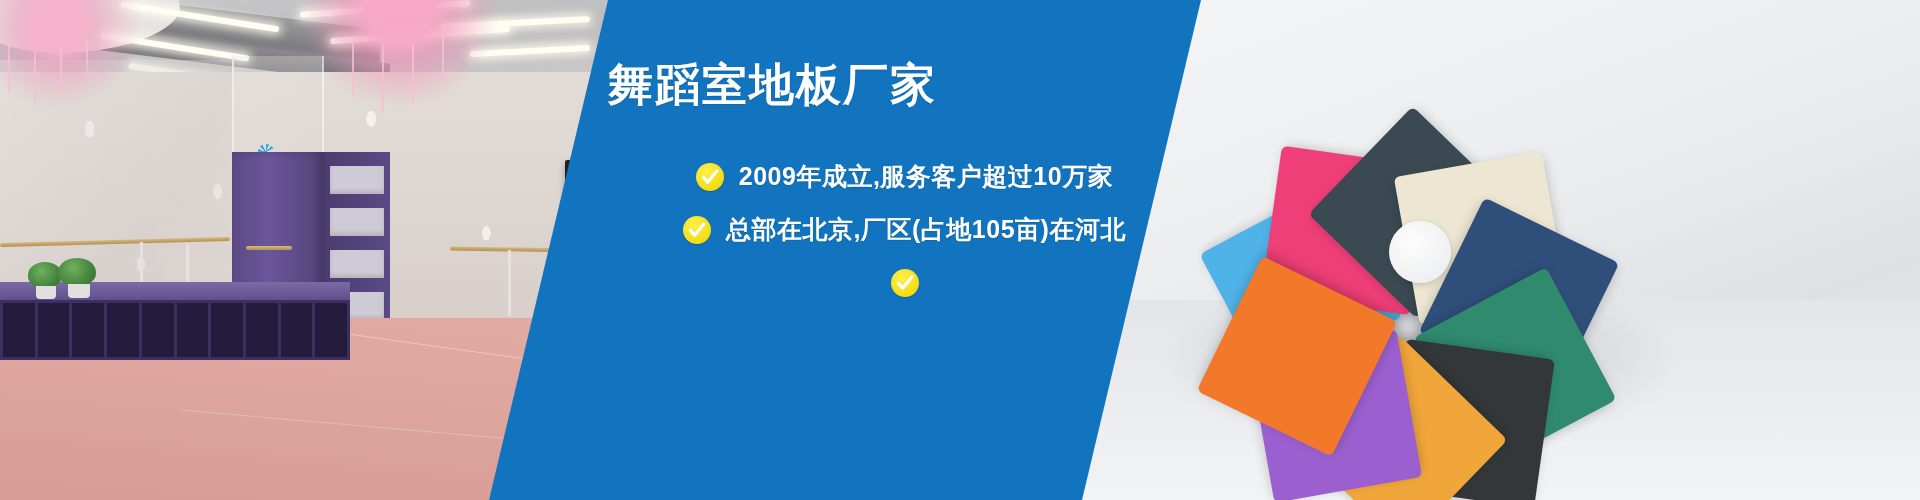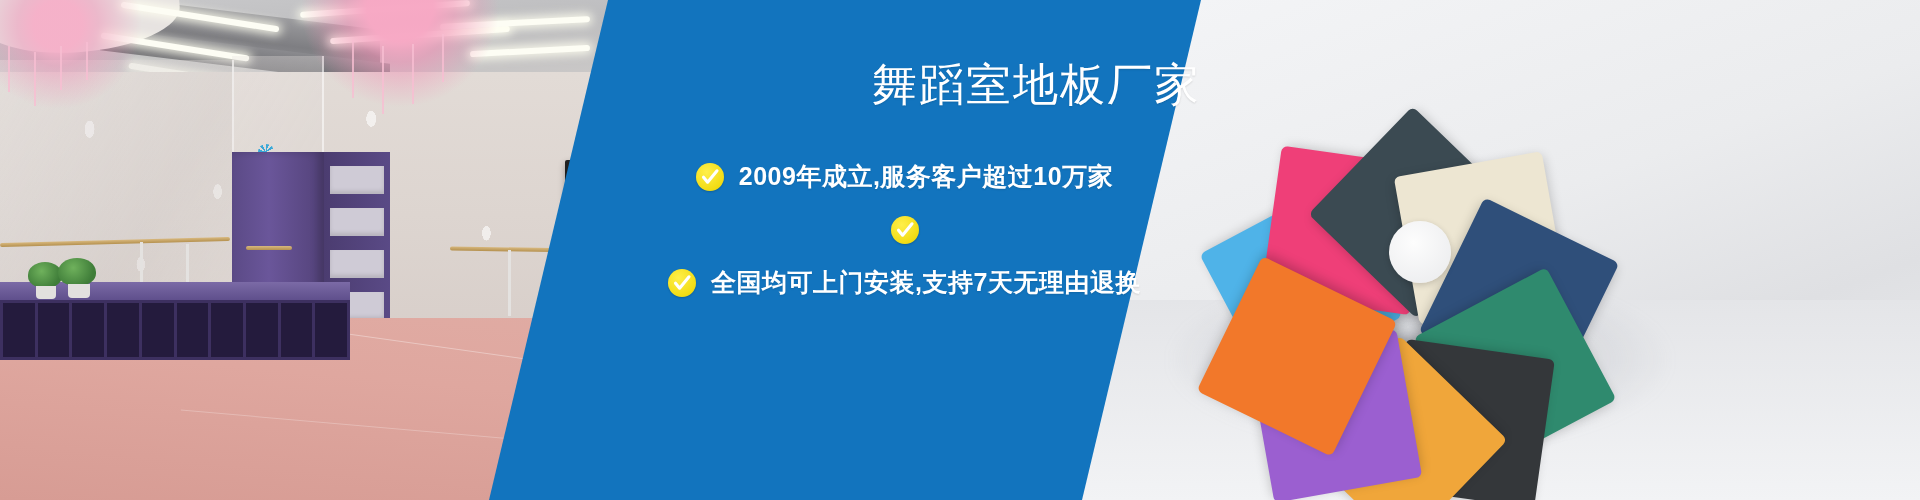--- a/index.html
+++ b/index.html
@@ -184,24 +184,24 @@
   .blue-panel{
     position:absolute;left:0;top:0;width:1920px;height:500px;
     background:#1274be;
     clip-path:polygon(608px 0, 1201px 0, 1082px 500px, 489px 500px);
   }
   .panel-content{
     position:absolute;left:608px;top:0;width:593px;height:500px;
   }
   .headline{
     position:absolute;left:0;top:60px;width:100%;
-    text-align:right;
+    text-align:left;
     color:#ffffff;
     font-size:45px;
-    font-weight:normal;
+    font-weight:bold;
     letter-spacing:2px;
     line-height:1.1;
     text-shadow:0 1px 2px rgba(0,0,0,.12);
   }
   .bullets{
     position:absolute;left:0;top:150px;width:100%;
   }
   .bullet{
     display:flex;align-items:center;
     height:53px;
@@ -341,28 +341,28 @@
             <span class="txt">2009年成立,服务客户超过10万家</span>
           </div>
         </div>
         <div class="bullet">
           <div class="bullet-inner">
             <span class="chk">
               <svg width="20" height="20" viewBox="0 0 20 20" aria-hidden="true">
                 <path d="M3.5 10.2 L7.6 15.2 L17 3.8" fill="none" stroke="#ffffff" stroke-width="3.1" stroke-linecap="round" stroke-linejoin="round"></path>
               </svg>
             </span>
+            <span class="txt">总部在北京,厂区(占地105亩)在河北</span>
           </div>
         </div>
         <div class="bullet">
           <div class="bullet-inner">
             <span class="chk">
               <svg width="20" height="20" viewBox="0 0 20 20" aria-hidden="true">
                 <path d="M3.5 10.2 L7.6 15.2 L17 3.8" fill="none" stroke="#ffffff" stroke-width="3.1" stroke-linecap="round" stroke-linejoin="round"></path>
               </svg>
             </span>
-            <span class="txt">全国均可上门安装,支持7天无理由退换</span>
           </div>
         </div>
       </div>
   </div>
 
 </div>
 
 </body></html>

